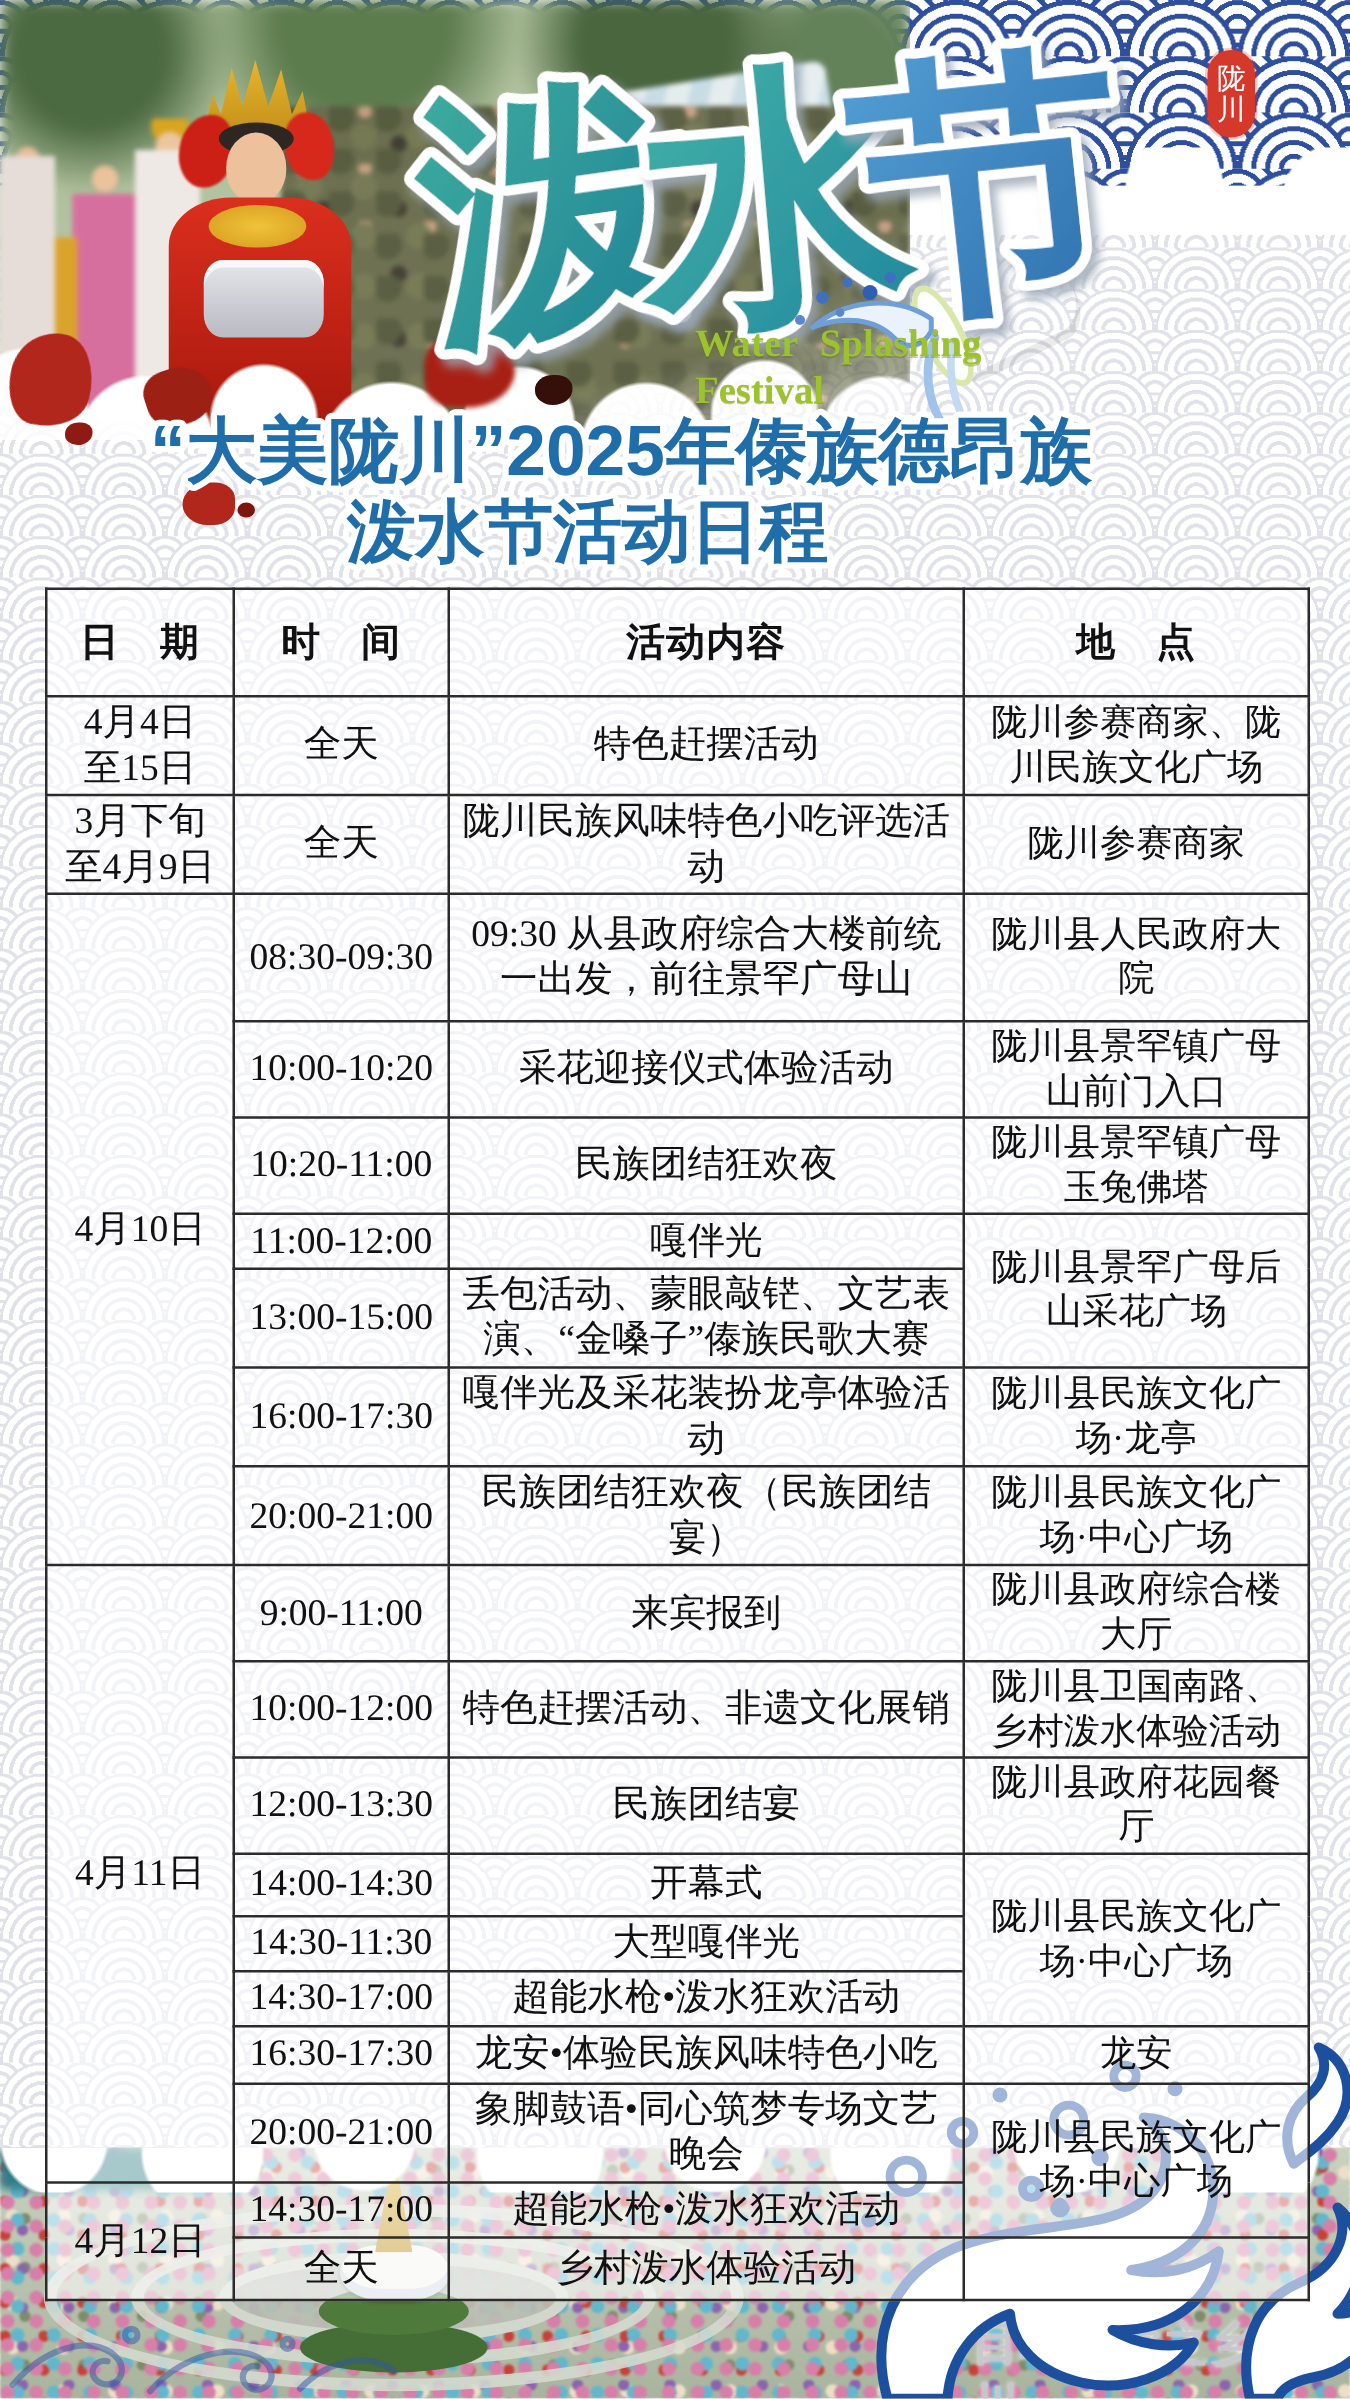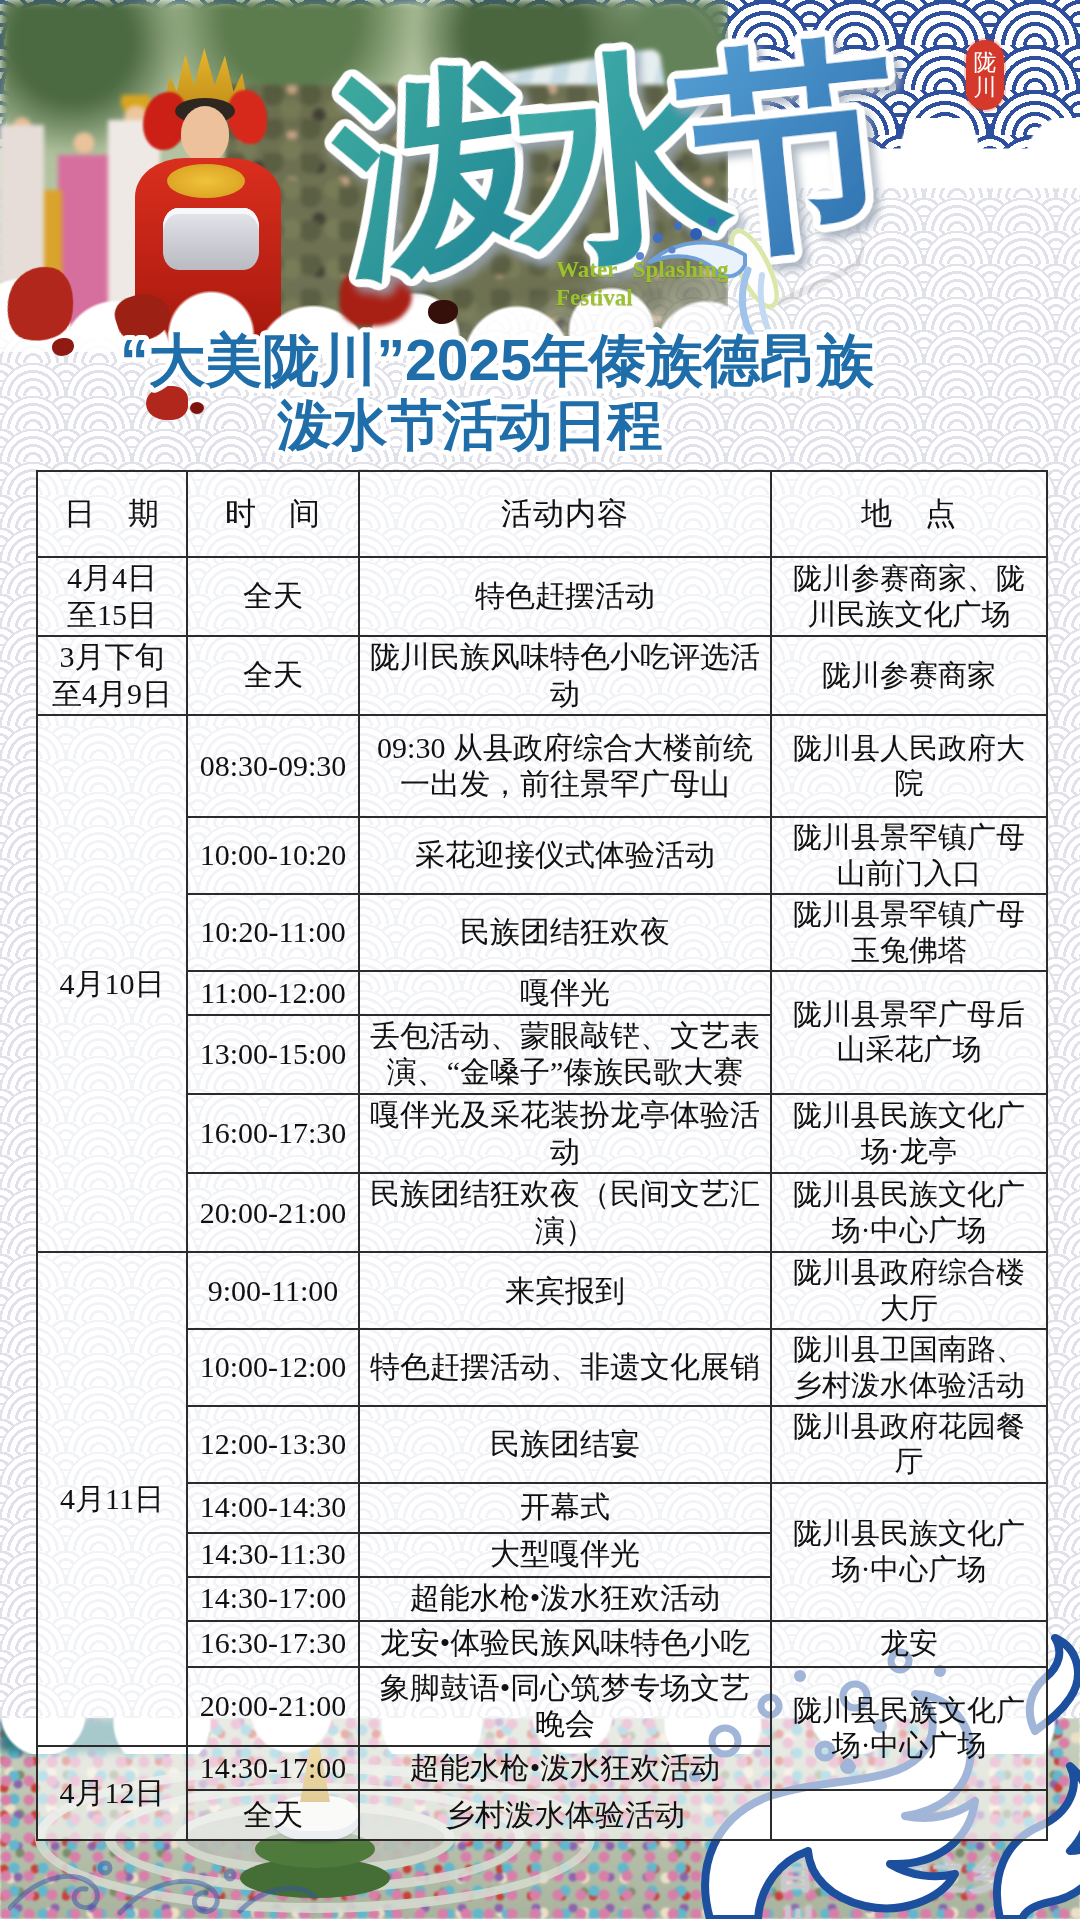--- a/index.html
+++ b/index.html
@@ -119,41 +119,41 @@
   .title-svg text { font-family:"Liberation Sans","DejaVu Sans",sans-serif; font-weight:bold; font-size:218px;
     text-anchor:middle; paint-order:stroke; stroke:#fff; stroke-width:16px; stroke-linejoin:round; }
   
   .bucket { position:absolute; left:742px; top:200px; width:118px; height:92px; z-index:5;
     background:linear-gradient(100deg,#aednf 0,#a8d632 0 45%,#7cb62c 100%); border-radius:22px/34px; transform:rotate(-26deg);
     box-shadow:inset 0 -8px 0 rgba(0,0,0,.08); }
   .bucket-rim { position:absolute; left:-10px; top:2px; width:34px; height:88px; background:#fefefe; border-radius:50%;
     box-shadow:inset 0 0 0 5px #d9e8a8; }
   .splash-svg { position:absolute; left:620px; top:200px; width:180px; height:160px; z-index:5; overflow:visible; }
   .title-en { position:absolute; left:556px; top:256px; z-index:6; color:#9cc32e;
-    font-family:"Liberation Serif",serif; font-weight:bold; font-size:23px; line-height:1.2;
+    font-family:"Liberation Serif",serif; font-weight:bold; font-size:31px; line-height:1.2;
     word-spacing:10px; text-shadow:0 1px 0 rgba(90,110,20,.35); }
   
   .seal { position:absolute; left:966px; top:40px; width:38px; height:70px; z-index:4;
     background:#d5392b; border-radius:19px; display:flex; flex-direction:column; align-items:center; justify-content:center;
     color:#fff; font-size:23px; line-height:1.1; font-family:"Liberation Serif",serif; box-shadow:0 0 0 2px rgba(213,57,43,.25); }
   
   .subtitle-svg { position:absolute; z-index:6; overflow:visible; }
   .sub1 { left:0px; top:322px; width:1080px; height:80px; }
   .sub2 { left:0px; top:390px; width:1080px; height:78px; }
   .subtitle-svg text { font-family:"Liberation Sans","DejaVu Sans",sans-serif; font-weight:bold; fill:#1f6da9;
     text-anchor:middle; paint-order:stroke; stroke:#fff; stroke-width:10px; stroke-linejoin:round; }
   .sub1 text { font-size:57px; }
   .sub2 text { font-size:55px; }
   
   .schedule { position:absolute; left:36px; top:470px; width:1010px; z-index:5;
     border-collapse:collapse; table-layout:fixed; background:rgba(255,255,255,.58);
     font-size:30px; color:#111; }
   .schedule th, .schedule td { border:2px solid #2b2b2b; text-align:center; vertical-align:middle;
     padding:2px 8px; line-height:1.22; white-space:pre-line; }
-  .schedule th { font-weight:normal; font-size:31px; letter-spacing:1px;margin-top:18px; }
+  .schedule th { font-weight:bold; font-size:31px; letter-spacing:1px;margin-top:18px; }
   .col-date { width:150px; } .col-time { width:172px; } .col-act { width:412px; } .col-loc { width:276px; }
   td.loc { font-size:29px; }
   tr.h86{height:86px} tr.h72{height:72px} tr.h74{height:74px} tr.h102{height:102px} tr.h78{height:72px}
   tr.h44{height:44px} tr.h82{height:77px} tr.h46{height:46px} tr.h50{height:50px} tr.h48{height:48px}
   
   .photo-footer { position:absolute; left:0; top:1718px; width:1080px; height:201px; z-index:2; overflow:hidden; }
   .pf-base { position:absolute; inset:0; background-color:#b3bca9;
     background-image:
       radial-gradient(circle 6px at 6px 6px, #d77fa8 0 5px, transparent 6px),
       radial-gradient(circle 6px at 14px 12px, #62b7cc 0 5px, transparent 6px),
@@ -335,21 +335,21 @@
       <td>13:00-15:00</td>
       <td>丢包活动、蒙眼敲铓、文艺表演、“金嗓子”傣族民歌大赛</td>
     </tr>
     <tr class="h72">
       <td>16:00-17:30</td>
       <td>嘎伴光及采花装扮龙亭体验活动</td>
       <td class="loc">陇川县民族文化广场·龙亭</td>
     </tr>
     <tr class="h72">
       <td>20:00-21:00</td>
-      <td>民族团结狂欢夜（民间文艺汇演）</td>
+      <td>民族团结狂欢夜（民族团结宴）</td>
       <td class="loc">陇川县民族文化广场·中心广场</td>
     </tr>
     <tr class="h44">
       <td rowspan="8">4月11日</td>
       <td>9:00-11:00</td>
       <td>来宾报到</td>
       <td class="loc">陇川县政府综合楼大厅</td>
     </tr>
     <tr class="h72">
       <td>10:00-12:00</td>

